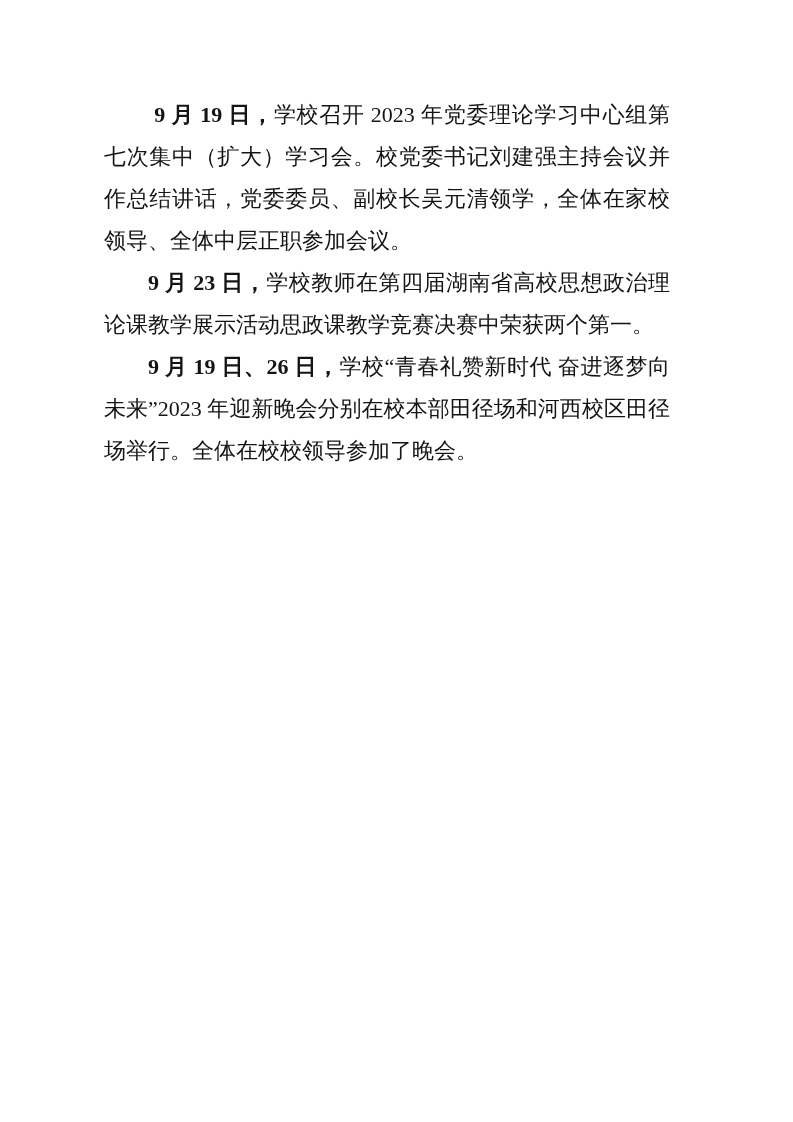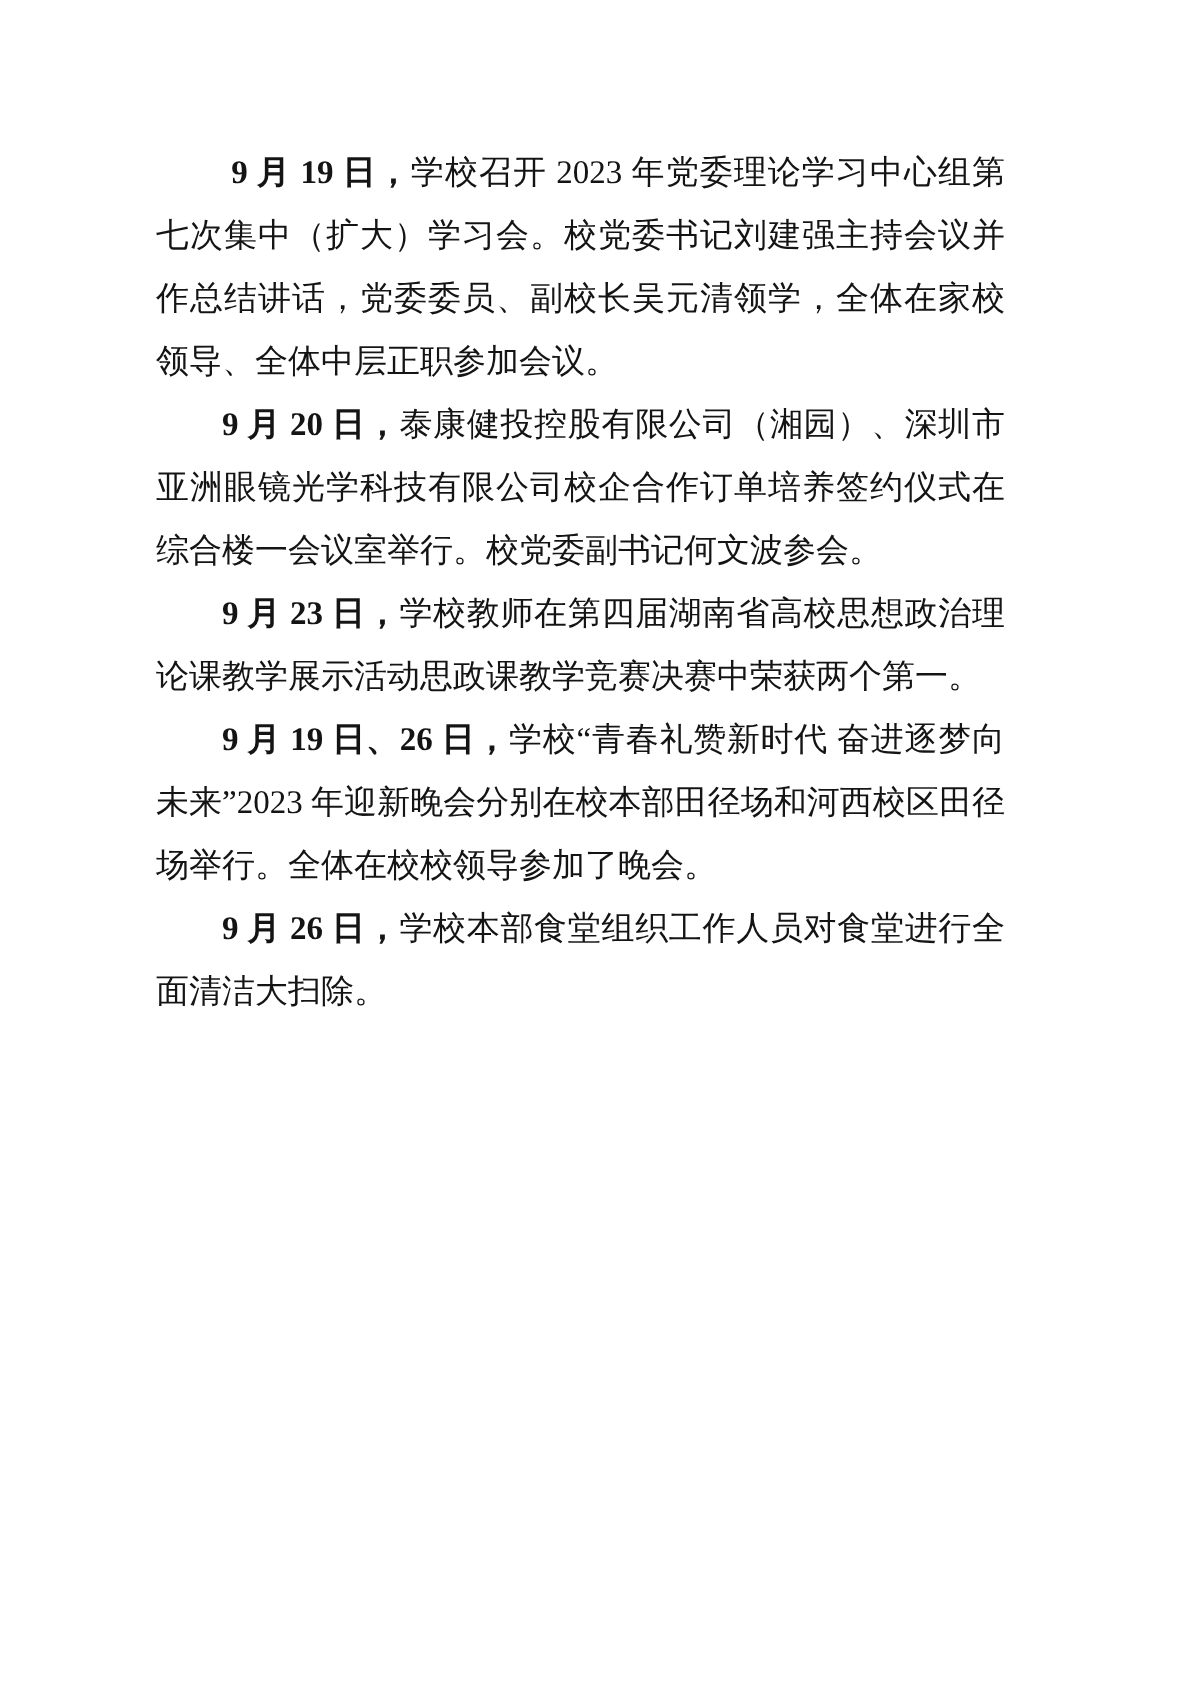--- a/index.html
+++ b/index.html
@@ -41,25 +41,23 @@
 </style>
 </head>
 <body>
 
 <div class="page">
   <div class="content">
 
     <p class="para"><span class="date"> 9 月 19 日，</span><span class="body-text">学校召开 2023 年党委理论学习中心组第七次集中（扩大）学习会。校党委书记刘建强主持会议并作总结讲话，党委委员、副校长吴元清领学，全体在家校领导、全体中层正职参加会议。</span></p>
 
 
-    <p class="para"><span class="date">9 月 20 日，</span><span class="body-text">泰康健投控股有限公司（湘园）、深圳市亚洲眼镜光学科技有限公司校企合作订单培养签约仪式在综合楼一会议室举行。校党委副书记何文波参会。</span></p>
 
 
 
     <p class="para"><span class="date">9 月 23 日，</span><span class="body-text">学校教师在第四届湖南省高校思想政治理论课教学展示活动思政课教学竞赛决赛中荣获两个第一。</span></p>
 
     <p class="para"><span class="date">9 月 19 日、26 日，</span><span class="body-text">学校“青春礼赞新时代 奋进逐梦向未来”2023 年迎新晚会分别在校本部田径场和河西校区田径场举行。全体在校校领导参加了晚会。</span></p>
 
-    <p class="para"><span class="date">9 月 26 日，</span><span class="body-text">学校本部食堂组织工作人员对食堂进行全面清洁大扫除。</span></p>
 
 
   </div>
 </div>
 
 </body></html>

